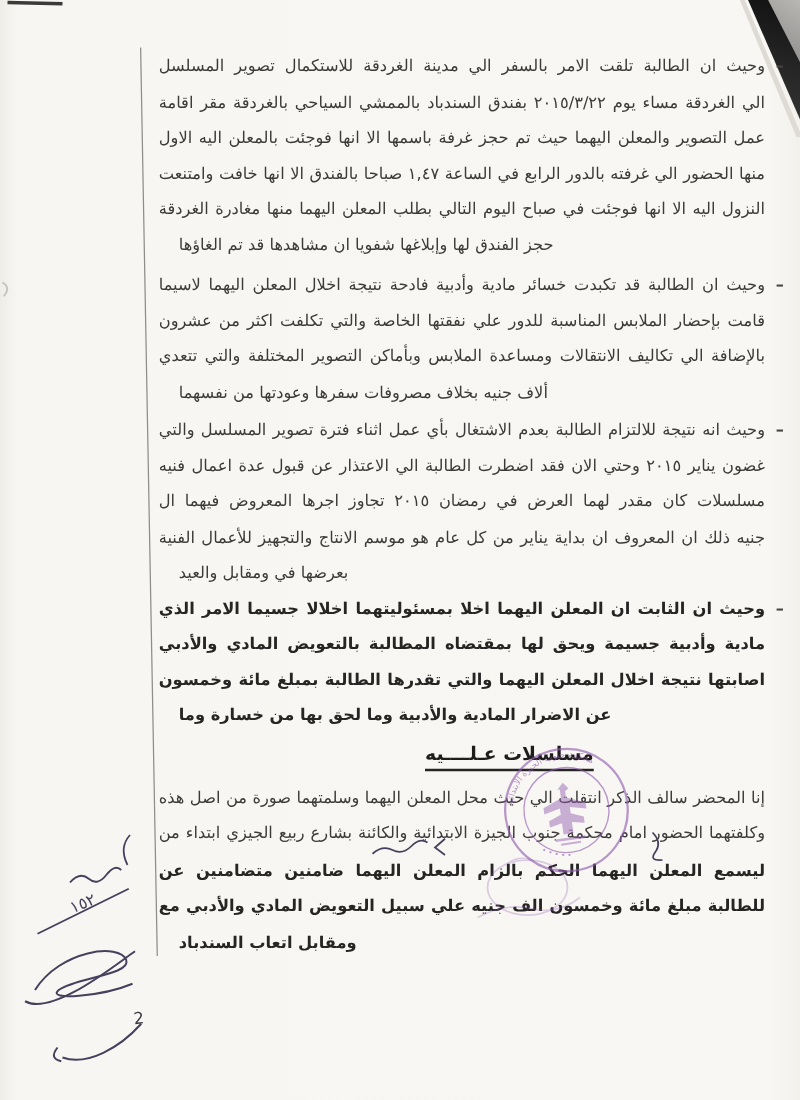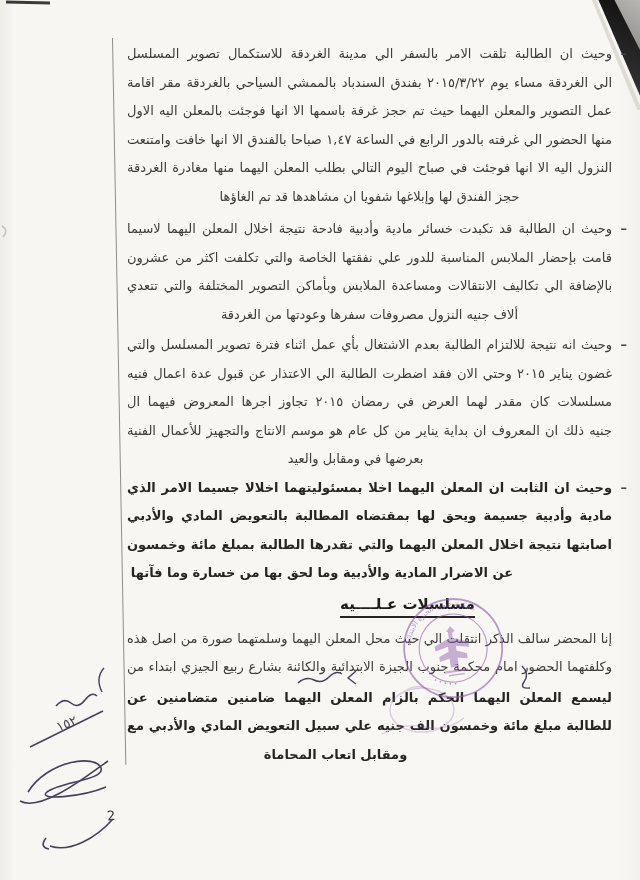--- a/index.html
+++ b/index.html
@@ -19,21 +19,21 @@
   
   .margin-rule{position:absolute;left:112px;top:38px;width:1.4px;height:727px;
         background:#8f8d8a;transform:rotate(-1.05deg);transform-origin:top left;}
   
   .col{position:absolute;left:127px;top:40px;width:485px;direction:rtl;
        font-size:13px;line-height:28.5px;text-align:justify;}
   .para{position:relative;}
   .dash{position:absolute;right:-15px;top:0;font-weight:bold;color:#464543;}
   .line{height:28.5px;line-height:28.5px;overflow:hidden;text-align:justify;}
   .line.j::after{content:"";display:inline-block;width:100%;height:0;}
-  .line.last{text-align:center;}
+  .line.last{text-align:left;margin-left:16px;}
   .ind28{padding-right:28px;}
   .ind68{padding-right:68px;}
   .ind95{padding-right:95px;}
   .b .line{font-weight:bold;color:#262524;}
   .mt4{margin-top:4px;} .mt2{margin-top:2px;} .mt8{margin-top:8px;}
   .heading-wrap{text-align:center;height:26px;margin-top:3px;}
   .heading{display:inline-block;transform:translateX(38px);font-weight:bold;font-size:15px;
         color:#1e1d1c;border-bottom:2.5px solid #262524;padding-bottom:1px;line-height:22px;}
   
   .stamp{position:absolute;left:388px;top:580px;opacity:.62;transform:rotate(-8deg);}
@@ -66,21 +66,21 @@
       <div class="line j">منها الحضور الي غرفته بالدور الرابع في الساعة ١,٤٧ صباحا بالفندق الا انها خافت وامتنعت عن</div>
       <div class="line j">النزول اليه الا انها فوجئت في صباح اليوم التالي بطلب المعلن اليهما منها مغادرة الغردقة وإنهاء</div>
       <div class="line last">حجز الفندق لها وإبلاغها شفويا ان مشاهدها قد تم الغاؤها</div>
     </div>
 
     <div class="para mt4">
       <span class="dash">–</span>
       <div class="line j">وحيث ان الطالبة قد تكبدت خسائر مادية وأدبية فادحة نتيجة اخلال المعلن اليهما لاسيما وانها قد</div>
       <div class="line j">قامت بإحضار الملابس المناسبة للدور علي نفقتها الخاصة والتي تكلفت اكثر من عشرون الف جنيه</div>
       <div class="line j">بالإضافة الي تكاليف الانتقالات ومساعدة الملابس وبأماكن التصوير المختلفة والتي تتعدي عشرة</div>
-      <div class="line last">ألاف جنيه النزول مصروفات سفرها وعودتها من الغردقة</div>
+      <div class="line last">ألاف جنيه بخلاف مصروفات سفرها وعودتها من نفسهما</div>
     </div>
 
     <div class="para mt2">
       <span class="dash">–</span>
       <div class="line j">وحيث انه نتيجة للالتزام الطالبة بعدم الاشتغال بأي عمل اثناء فترة تصوير المسلسل والتي بدأت في</div>
       <div class="line j">غضون يناير ٢٠١٥ وحتي الان فقد اضطرت الطالبة الي الاعتذار عن قبول عدة اعمال فنيه منها</div>
       <div class="line j">مسلسلات كان مقدر لهما العرض في رمضان ٢٠١٥ تجاوز اجرها المعروض فيهما ال ١٠٠٠٠٠</div>
       <div class="line j">جنيه ذلك ان المعروف ان بداية يناير من كل عام هو موسم الانتاج والتجهيز للأعمال الفنية للحاق</div>
       <div class="line last ind28">بعرضها في ومقابل والعيد</div>
     </div>
@@ -98,21 +98,21 @@
     </div>
 
     <div class="para mt8">
       <div class="line j">إنا المحضر سالف الذكر انتقلت الي حيث محل المعلن اليهما وسلمتهما صورة من اصل هذه الصحيفة</div>
       <div class="line j">وكلفتهما الحضور امام محكمة جنوب الجيزة الابتدائية والكائنة بشارع ربيع الجيزي ابتداء من الساعة</div>
     </div>
 
     <div class="para b mt2">
       <div class="line j">ليسمع المعلن اليهما الحكم بالزام المعلن اليهما ضامنين متضامنين عن نفسهما وبصفتهما بأن يؤديا</div>
       <div class="line j">للطالبة مبلغ مائة وخمسون الف جنيه علي سبيل التعويض المادي والأدبي مع الزامهما المصروفات</div>
-      <div class="line last ind68">ومقابل اتعاب المحاماة</div>
+      <div class="line last ind68">ومقابل اتعاب السندباد</div>
     </div>
   </div>
 
   <svg class="stamp" width="132" height="148" viewBox="0 0 132 148">
     <defs>
       <path id="arcTop" d="M 22 70 A 44 44 0 0 1 110 70" fill="none"></path>
       <path id="arcBot" d="M 24 64 A 42 42 0 0 0 108 64" fill="none"></path>
     </defs>
     <circle cx="66" cy="68" r="49" fill="none" stroke="#8f5bae" stroke-width="1.8"></circle>
     <circle cx="66" cy="68" r="34" fill="none" stroke="#8f5bae" stroke-width="1.1"></circle>

